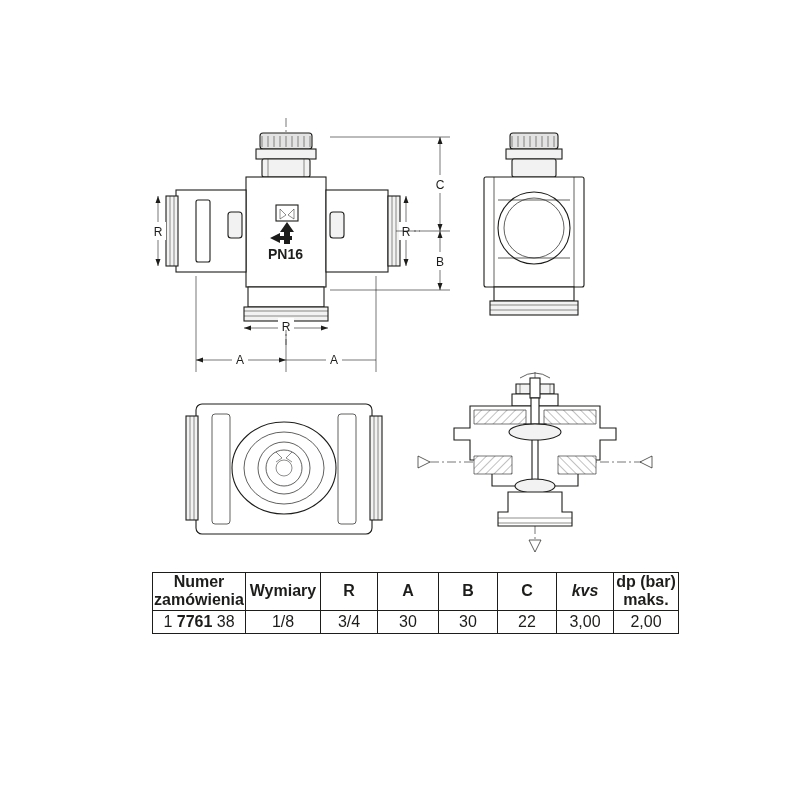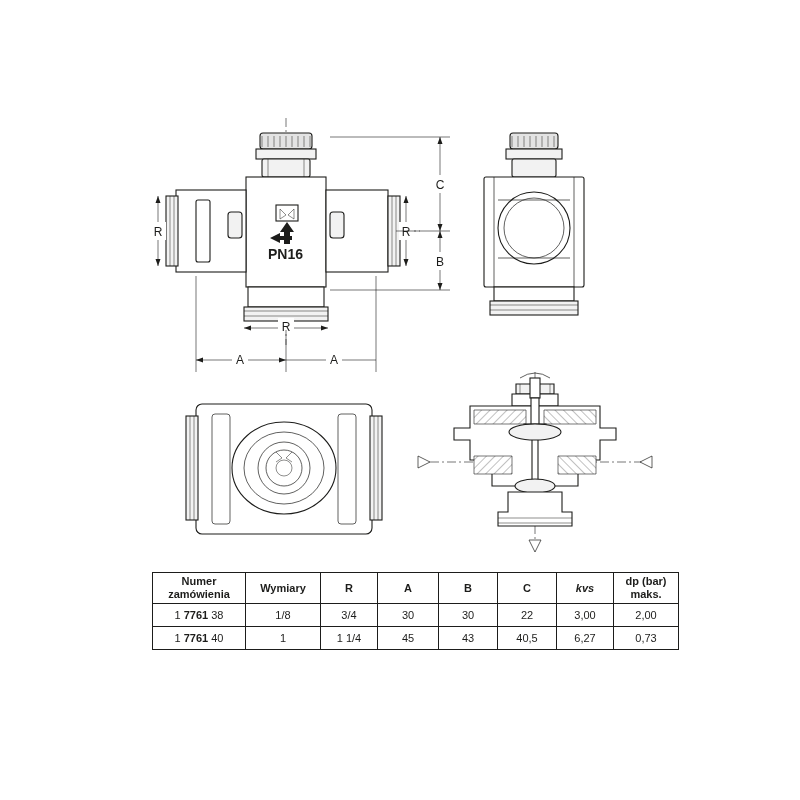--- a/index.html
+++ b/index.html
@@ -27,21 +27,21 @@
   .hatch-a{fill:url(#hA);}
   .hatch-b{fill:url(#hB);}
 
   .dimtxt{font-family:"Liberation Sans",sans-serif;font-size:12px;fill:#1d1d1b;}
   .pn{font-family:"Liberation Sans",sans-serif;font-size:14px;font-weight:bold;fill:#1d1d1b;}
 
   
   .tablewrap{position:absolute;left:152px;top:572px;}
   table.spec{
     border-collapse:collapse;
-    font-size:11px;
+    font-size:16px;
     color:#1d1d1b;
   }
   table.spec th, table.spec td{
     border:1px solid #1d1d1b;
     text-align:center;
     vertical-align:middle;
     padding:0;
     line-height:1.15;
   }
   table.spec thead th{
@@ -313,31 +313,17 @@
           <span>38</span>
         </td>
         <td>1/8</td>
         <td>3/4</td>
         <td>30</td>
         <td>30</td>
         <td>22</td>
         <td>3,00</td>
         <td>2,00</td>
       </tr>
-      <tr>
-        <td class="ordnum">
-          <span>1</span>
-          <b>7761</b>
-          <span>40</span>
-        </td>
-        <td>1</td>
-        <td>1 1/4</td>
-        <td>45</td>
-        <td>43</td>
-        <td>40,5</td>
-        <td>6,27</td>
-        <td>0,73</td>
-      </tr>
     </tbody>
   </table>
 </div>
 
 </div>
 
 </body></html>

